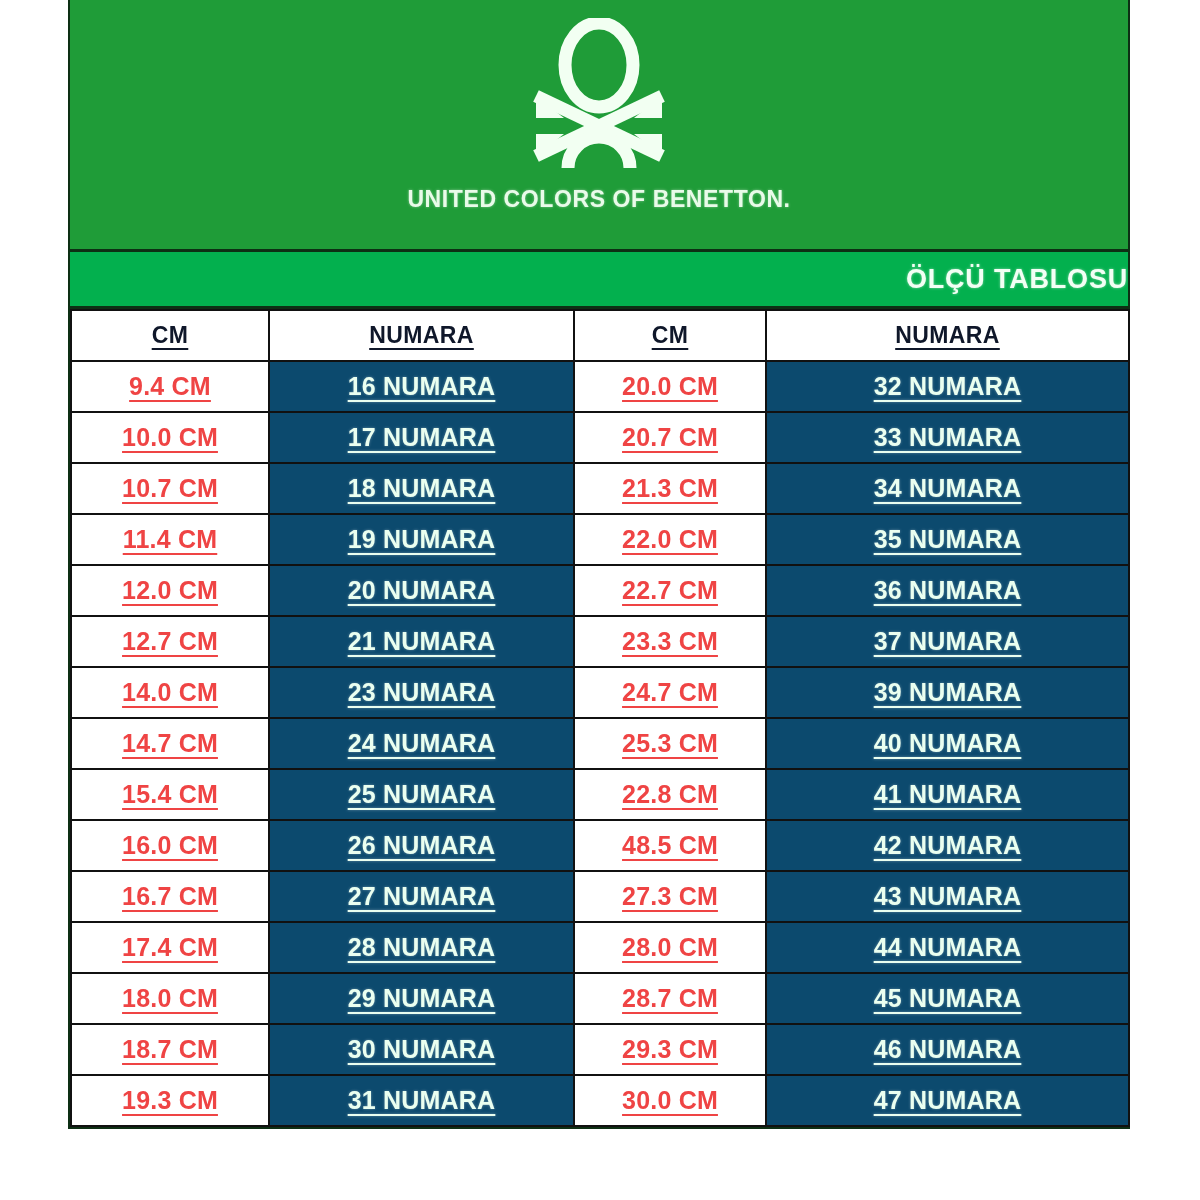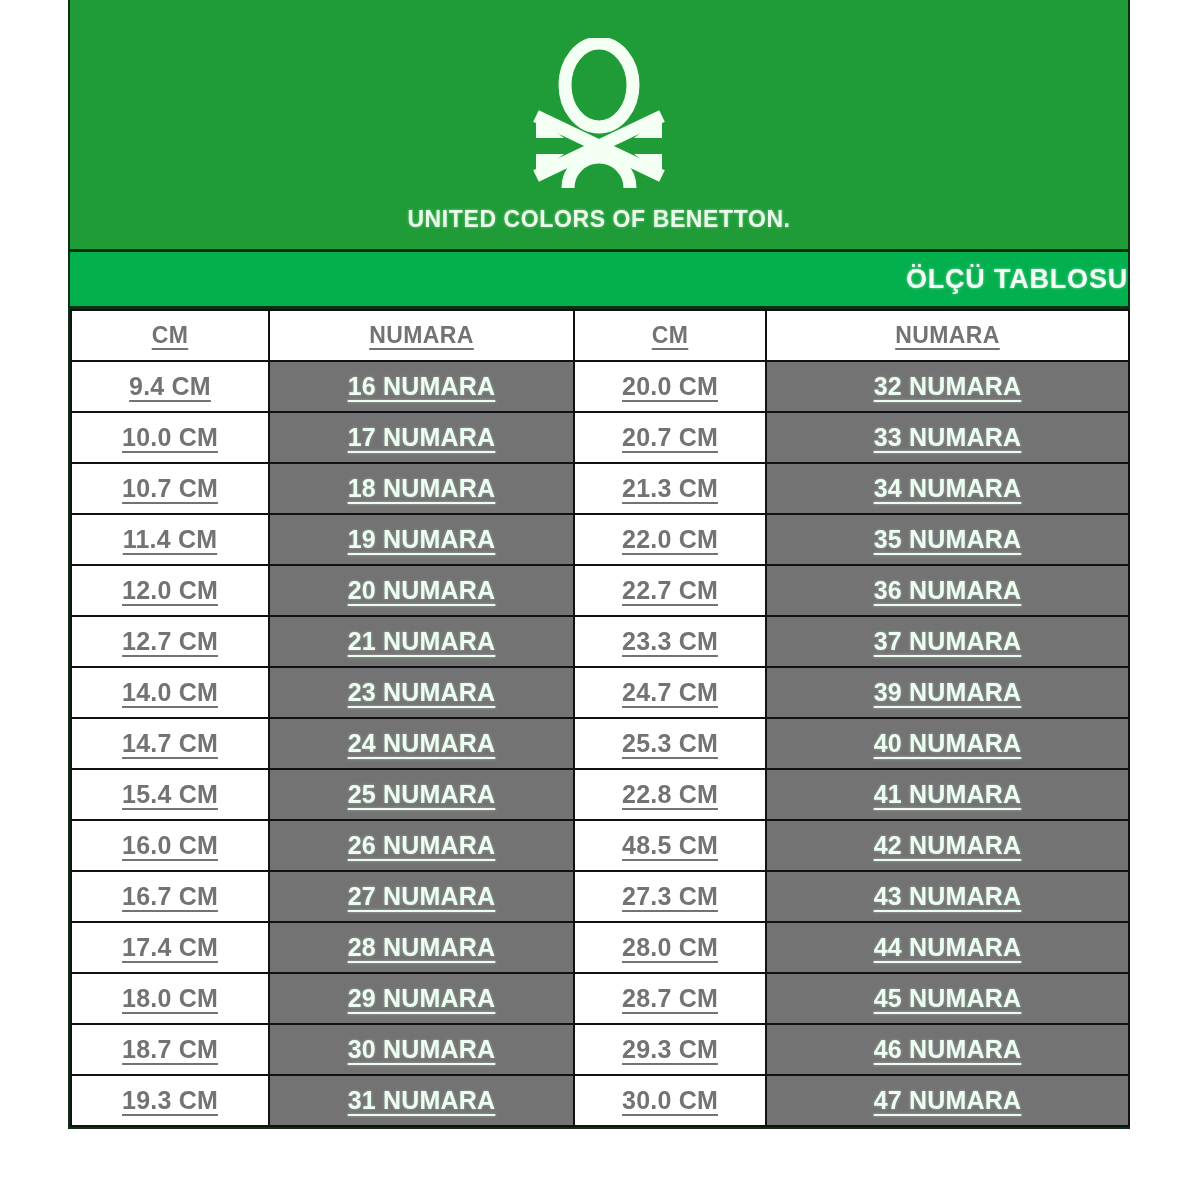--- a/index.html
+++ b/index.html
@@ -34,21 +34,21 @@
   
   .brand-header {
     background: #1f9c38;
     height: 252px;
     box-sizing: border-box;
     border-bottom: 3px solid #0d2f14;
     display: flex;
     flex-direction: column;
     align-items: center;
     justify-content: flex-start;
-    padding-top: 38px;
+    padding-top: 18px;
   }
 
   .brand-logo {
     width: 150px;
     height: 160px;
     display: block;
     margin: 0 auto;
   }
 
   .brand-wordmark {
@@ -103,43 +103,43 @@
     overflow: hidden;
     white-space: nowrap;
   }
 
   
   thead th {
     background: #ffffff;
     height: 56px;
   }
   thead th .hdr-label {
-    color: #737373;
+    color: #0f172a;
     font-size: 23px;
     font-weight: 700;
     text-decoration: underline;
     text-underline-offset: 5px;
     letter-spacing: 0.4px;
   }
 
   
   td.cm-cell {
     background: #ffffff;
   }
   td.cm-cell .cell-label {
-    color: #737373;
+    color: #ef4444;
     font-size: 25px;
     font-weight: 700;
     text-decoration: underline;
     text-underline-offset: 5px;
     letter-spacing: 0.2px;
   }
 
   td.num-cell {
-    background: #737373;
+    background: #0c4a6e;
   }
   td.num-cell .cell-label {
     color: #eafff0;
     font-size: 25px;
     font-weight: 700;
     text-decoration: underline;
     text-underline-offset: 5px;
     letter-spacing: 0.2px;
     text-shadow: 0 0 3px rgba(255,255,255,0.35);
   }

